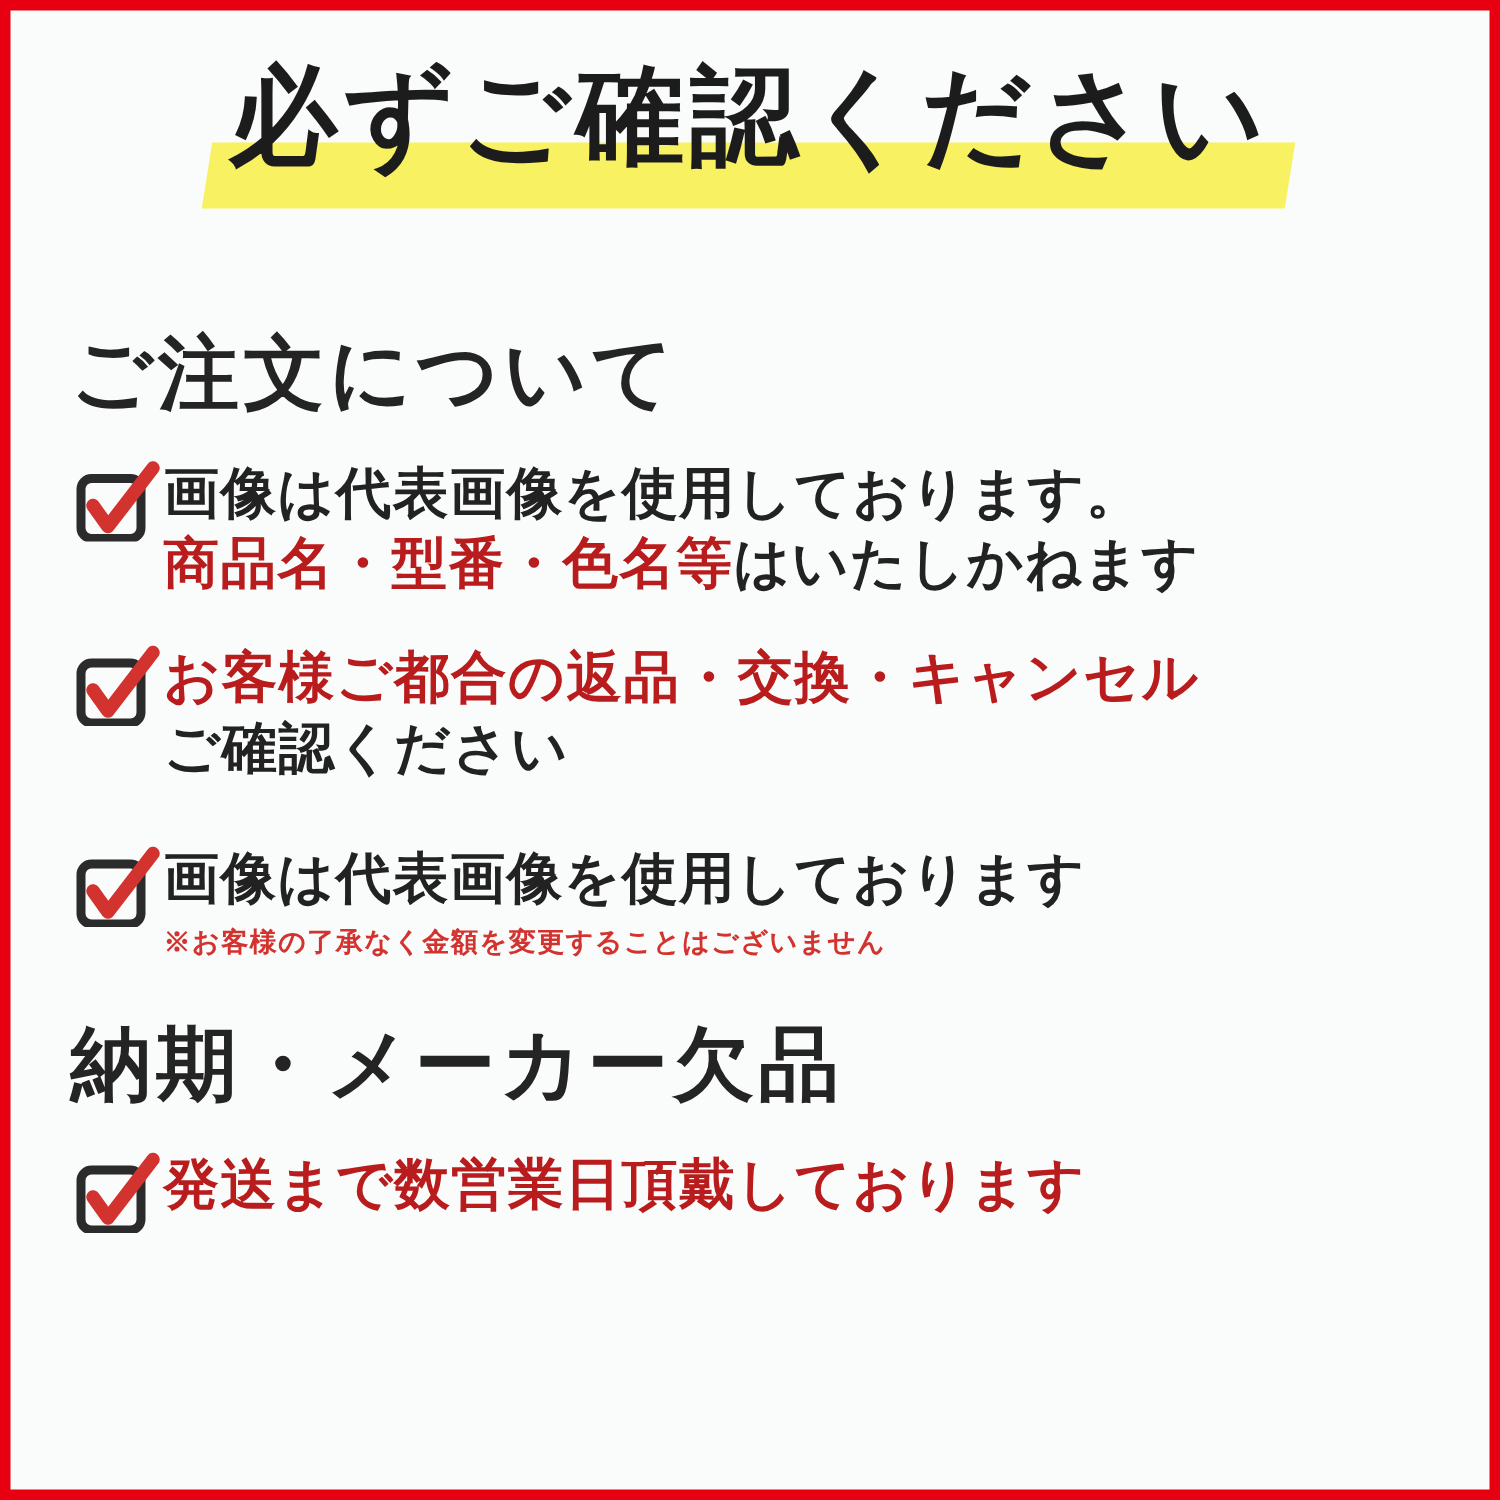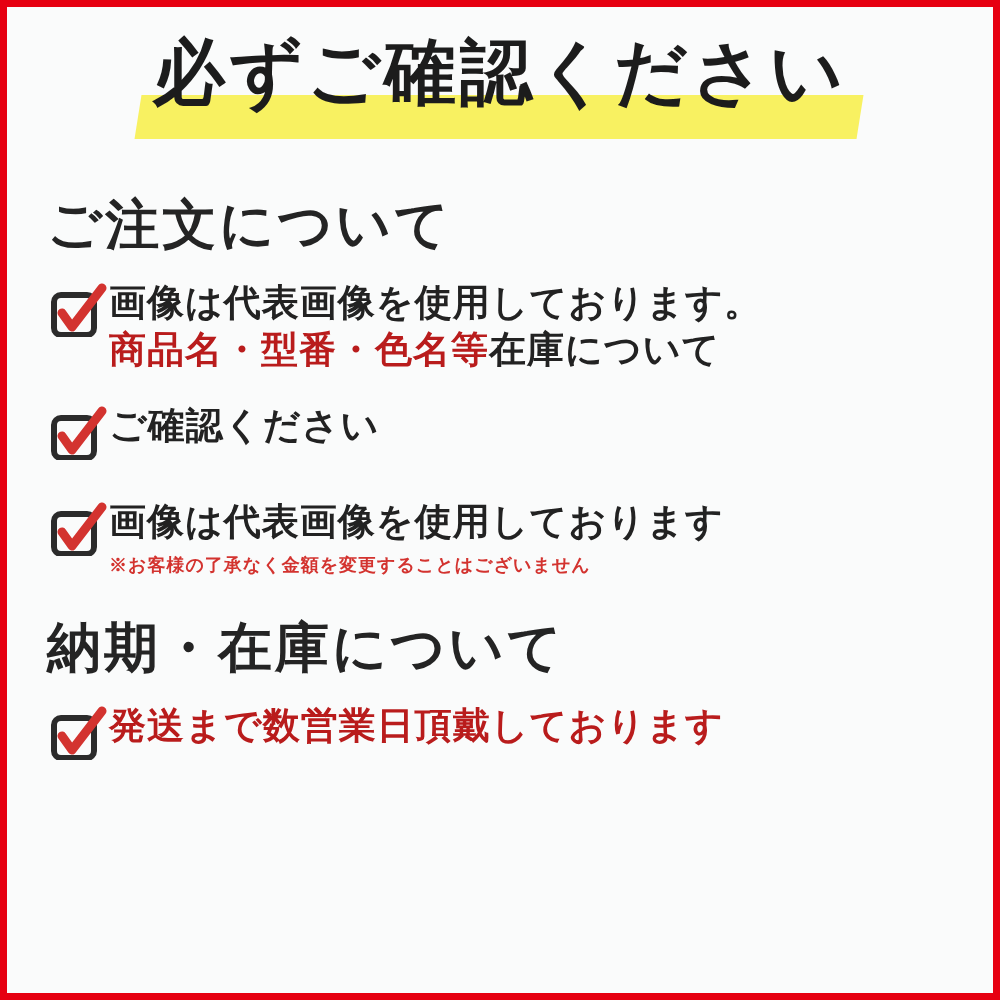--- a/index.html
+++ b/index.html
@@ -1,38 +1,38 @@
 <!DOCTYPE html>
 <html><head>
 <meta charset="utf-8">
 <style>
   html,body{margin:0;padding:0;background:#ffffff;}
   .page{
     width:1000px;height:1000px;box-sizing:border-box;
     border:7px solid #e60011;background:#fafbfb;
     position:relative;overflow:hidden;
-    font-family:Liberation Mono, monospace;
+    font-family:Liberation Sans, sans-serif;
   }
   
   .title-wrap{position:relative;margin-top:30px;height:112px;text-align:center;}
   .title-highlight{
     position:absolute;top:58px;left:50%;margin-left:-362px;
     width:722px;height:44px;background:#f8f161;
     transform:skewX(-9deg);
   }
   .title-text{
     position:relative;font-size:72px;font-weight:bold;
     letter-spacing:4px;color:#1c1c1c;line-height:1.15;white-space:nowrap;
   }
   
   .section-heading{
     font-size:54px;font-weight:bold;letter-spacing:3px;
     color:#242424;padding-left:40px;margin:0 0 20px 0;white-space:nowrap;
   }
-  .section-heading.first{margin-top:40px;}
+  .section-heading.first{margin-top:64px;}
   .section-heading.second{margin-top:34px;}
   
   .item{display:flex;align-items:flex-start;padding-left:42px;}
   .item.mb32{margin-bottom:30px;}
   .item.mb40{margin-bottom:41px;}
   .check-icon{width:58px;height:54px;flex:none;margin-right:2px;margin-top:1px;}
   .item-text{
     font-size:37px;line-height:1.26;letter-spacing:1px;
     color:#222222;font-weight:600;white-space:nowrap;
   }
@@ -56,48 +56,49 @@
   <div>
     <div class="section-heading first">ご注文について</div>
 
     <div class="item mb32">
       <svg class="check-icon" viewBox="0 0 58 54">
         <rect x="5" y="12" width="40" height="40" rx="7" fill="none" stroke="#2b2b2b" stroke-width="6"></rect>
         <path d="M13 30 L23 44 L53 5" fill="none" stroke="#d3332f" stroke-width="9" stroke-linecap="round" stroke-linejoin="round"></path>
       </svg>
       <div class="item-text">
         <div><span class="seg-black">画像は代表画像を使用しております。</span></div>
-        <div><span class="seg-red">商品名・型番・色名等</span><span class="seg-black">在庫について</span></div>
+        <div><span class="seg-red">商品名・型番・色名等</span><span class="seg-black">はいたしかねます</span></div>
       </div>
     </div>
 
     <div class="item mb40">
       <svg class="check-icon" viewBox="0 0 58 54">
         <rect x="5" y="12" width="40" height="40" rx="7" fill="none" stroke="#2b2b2b" stroke-width="6"></rect>
         <path d="M13 30 L23 44 L53 5" fill="none" stroke="#d3332f" stroke-width="9" stroke-linecap="round" stroke-linejoin="round"></path>
       </svg>
       <div class="item-text">
+        <div><span class="seg-red">お客様ご都合の返品・交換・キャンセル</span></div>
         <div><span class="seg-black">ご確認ください</span></div>
       </div>
     </div>
 
     <div class="item">
       <svg class="check-icon" viewBox="0 0 58 54">
         <rect x="5" y="12" width="40" height="40" rx="7" fill="none" stroke="#2b2b2b" stroke-width="6"></rect>
         <path d="M13 30 L23 44 L53 5" fill="none" stroke="#d3332f" stroke-width="9" stroke-linecap="round" stroke-linejoin="round"></path>
       </svg>
       <div class="item-text">
         <div><span class="seg-black">画像は代表画像を使用しております</span></div>
         <div class="note">※お客様の了承なく金額を変更することはございません</div>
       </div>
     </div>
   </div>
 
   <div>
-    <div class="section-heading second">納期・在庫について</div>
+    <div class="section-heading second">納期・メーカー欠品</div>
 
     <div class="item mb40">
       <svg class="check-icon" viewBox="0 0 58 54">
         <rect x="5" y="12" width="40" height="40" rx="7" fill="none" stroke="#2b2b2b" stroke-width="6"></rect>
         <path d="M13 30 L23 44 L53 5" fill="none" stroke="#d3332f" stroke-width="9" stroke-linecap="round" stroke-linejoin="round"></path>
       </svg>
       <div class="item-text">
         <div><span class="seg-red">発送まで数営業日頂戴しております</span></div>
       </div>
     </div>

